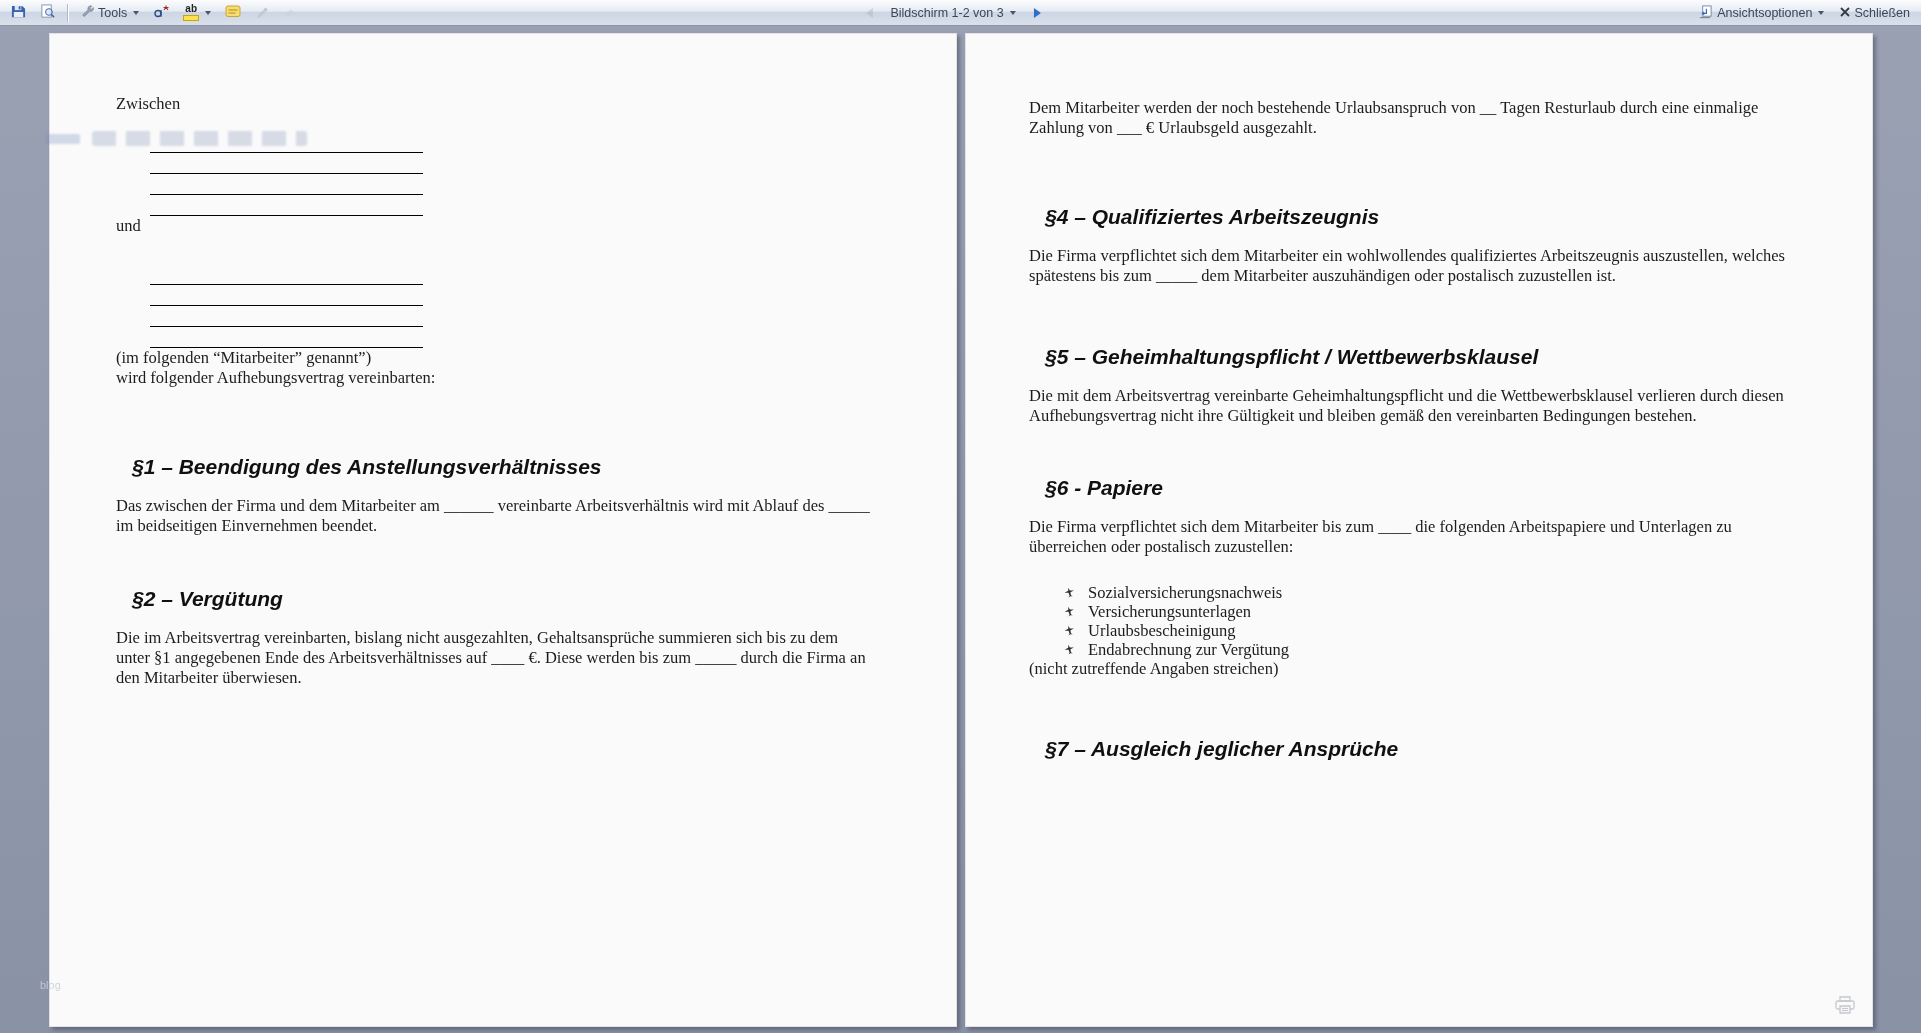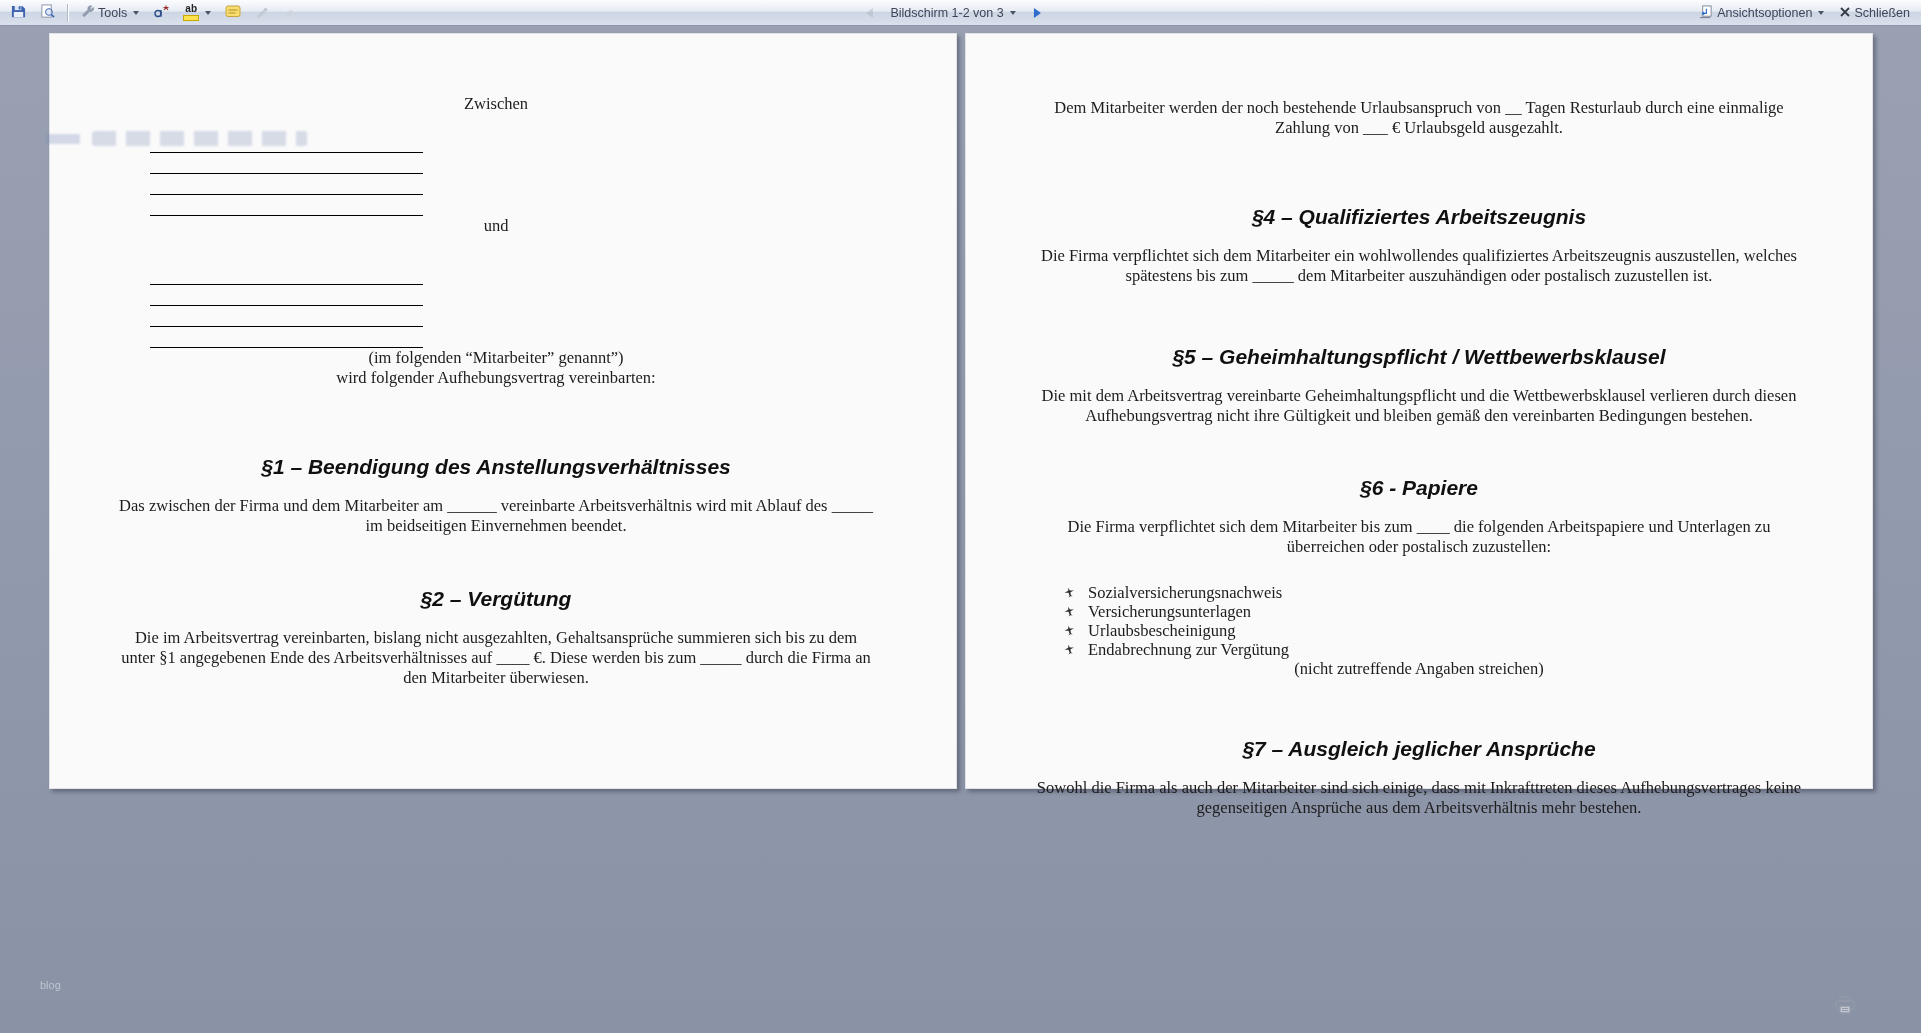--- a/index.html
+++ b/index.html
@@ -23,23 +23,23 @@
          border-top:4px solid #4a5468;display:inline-block;margin-left:2px;}
   .arrow-left{width:0;height:0;border-top:5px solid transparent;border-bottom:5px solid transparent;
               border-right:7px solid #b3bac7;}
   .arrow-right{width:0;height:0;border-top:5px solid transparent;border-bottom:5px solid transparent;
                border-left:7px solid #2e6fce;}
   .disabled{opacity:.55;}
   .ab-wrap{display:flex;flex-direction:column;align-items:center;line-height:1;}
   .ab-txt{font-size:10px;font-weight:bold;color:#222;}
   .ab-bar{width:14px;height:4px;background:#ffe14d;border:1px solid #c9a900;margin-top:1px;}
   
-  .page{position:absolute;top:33px;width:908px;height:756px;background:#fafafb;
+  .page{position:absolute;top:33px;width:908px;height:994px;background:#fafafb;
         border:1px solid #e2e2e6;box-sizing:border-box;
-        box-shadow:3px 3px 4px rgba(35,40,55,.38);text-align:center;}
+        box-shadow:3px 3px 4px rgba(35,40,55,.38);}
   .page-left{left:49px;}
   .page-right{left:965px;}
   .doc{font-family:"Liberation Serif",serif;font-size:16.5px;line-height:20px;color:#1c1c1c;}
   .doc p{margin:0;}
   .page-left .doc{padding:60px 66px 0 66px;max-width:760px;}
   .page-right .doc{padding:64px 60px 0 63px;max-width:780px;}
   .h-sec{font-family:"Liberation Sans",sans-serif;font-weight:bold;font-style:italic;
          font-size:21px;line-height:26px;color:#101010;margin:16px;}
   .fill-lines{margin-left:34px;}
   .fill-line{width:273px;height:20px;border-bottom:1px solid #000;}
@@ -259,21 +259,20 @@
                 <path d="M8 1 L9.2 5.2 L15 6.6 L9.4 8 L9 12.5 L11.2 14.6 L8 13.6 L4.8 14.6 L7 12.5 L6.6 8 L1 6.6 L6.8 5.2 Z" fill="#2e2e2e"></path>
               </svg>
           </span>
           <span>Endabrechnung zur Vergütung</span>
         </li>
       </ul>
 
       <p class="m-note">(nicht zutreffende Angaben streichen)</p>
 
       <h2 class="h-sec m-h7">§7 – Ausgleich jeglicher Ansprüche</h2>
-      <p class="m-b7">Sowohl die Firma als auch der Mitarbeiter sind sich einige, dass mit Inkrafttreten dieses Aufhebungsvertrages keine gegenseitigen Ansprüche aus dem Arbeitsverhältnis mehr bestehen.</p>
     </div>
   </div>
 
   <div class="faint-dot"></div>
   <div class="faint-smudge"></div>
   <div class="corner-text">blog</div>
   <div class="print-corner">
     <svg width="22" height="18" viewBox="0 0 22 18">
         <path d="M6 1 h10 v4 h-10 z" fill="none" stroke="#9aa0ac" stroke-width="1.3"></path>
         <rect x="2" y="5" width="18" height="8" rx="1.5" fill="none" stroke="#9aa0ac" stroke-width="1.3"></rect>

